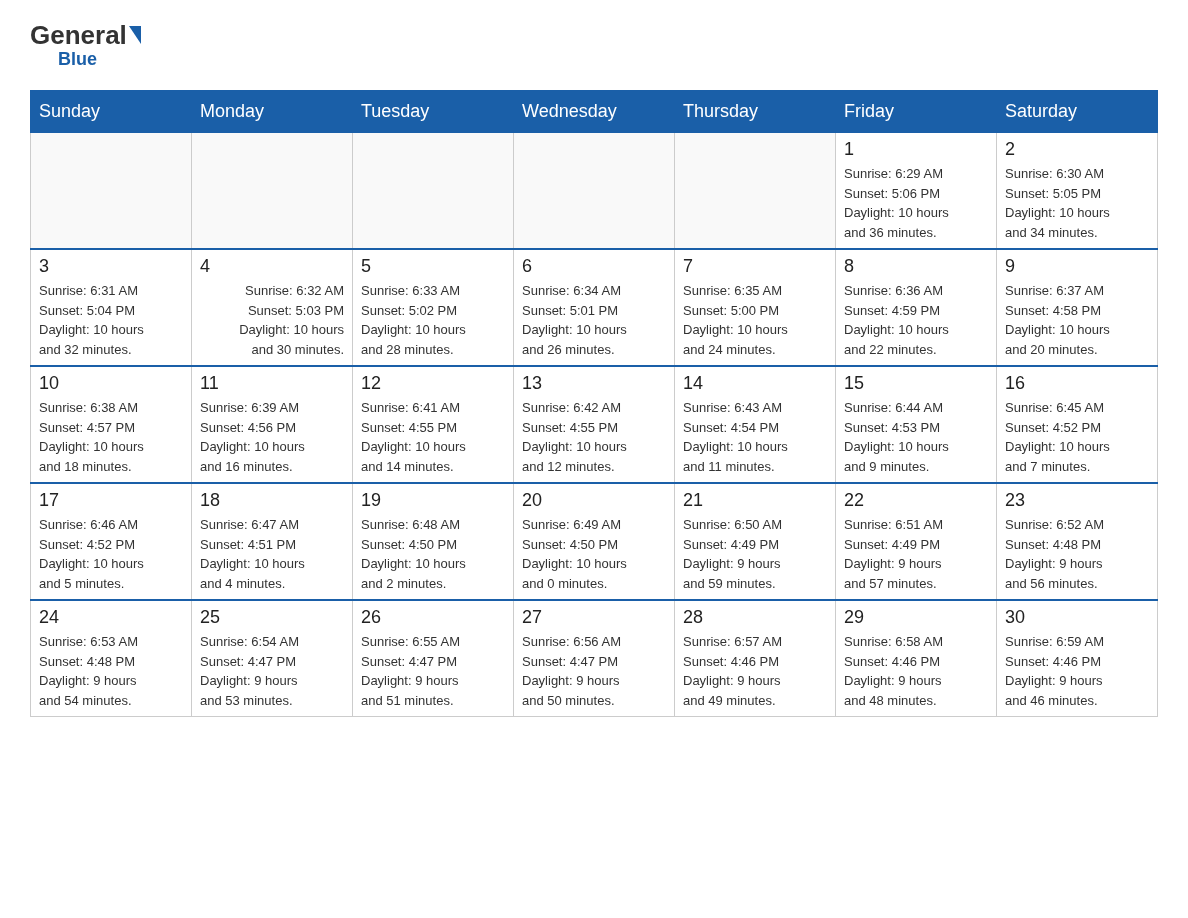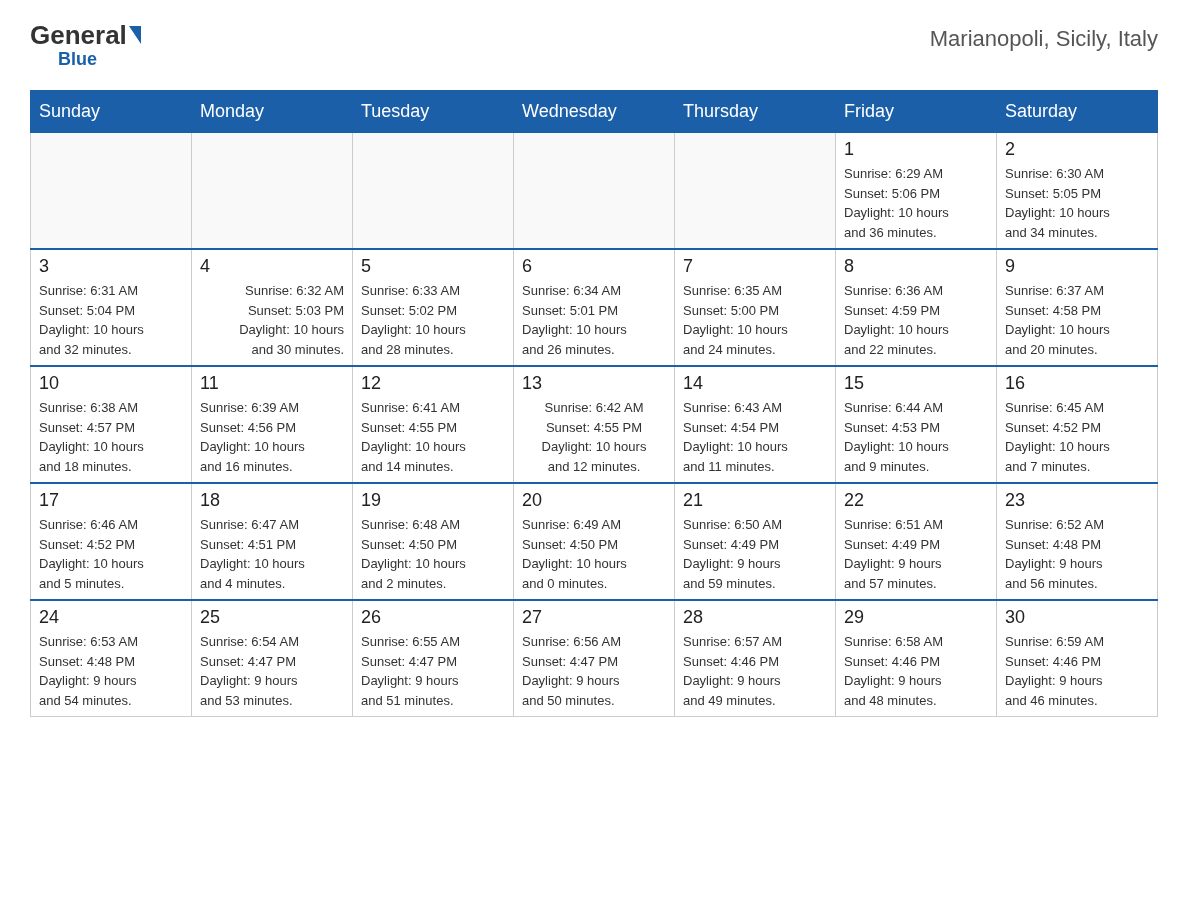--- a/index.html
+++ b/index.html
@@ -113,21 +113,20 @@
   <div class="logo">
     <div class="logo-text">
       <span class="logo-general">General</span>
       <span class="logo-triangle"></span>
     </div>
     <div class="logo-line">
       <span class="logo-underline-text">Blue</span>
     </div>
   </div>
   <div class="title-section">
-    <div class="calendar-subtitle">Marianopoli, Sicily, Italy</div>
   </div>
 </div>
 
 <table class="calendar-table">
   <thead>
     <tr>
     <th>Sunday</th>
         <th>Monday</th>
         <th>Tuesday</th>
         <th>Wednesday</th>
@@ -226,21 +225,21 @@
         </td>
         <td>
           <span class="day-number">12</span>
           <div class="day-info" style="white-space: pre-line;">Sunrise: 6:41 AM
 Sunset: 4:55 PM
 Daylight: 10 hours
 and 14 minutes.</div>
         </td>
         <td>
           <span class="day-number">13</span>
-          <div class="day-info" style="white-space: pre-line; text-align: center;">Sunrise: 6:42 AM
+          <div class="day-info" style="white-space: pre-line;">Sunrise: 6:42 AM
 Sunset: 4:55 PM
 Daylight: 10 hours
 and 12 minutes.</div>
         </td>
         <td>
           <span class="day-number">14</span>
           <div class="day-info" style="white-space: pre-line;">Sunrise: 6:43 AM
 Sunset: 4:54 PM
 Daylight: 10 hours
 and 11 minutes.</div>

